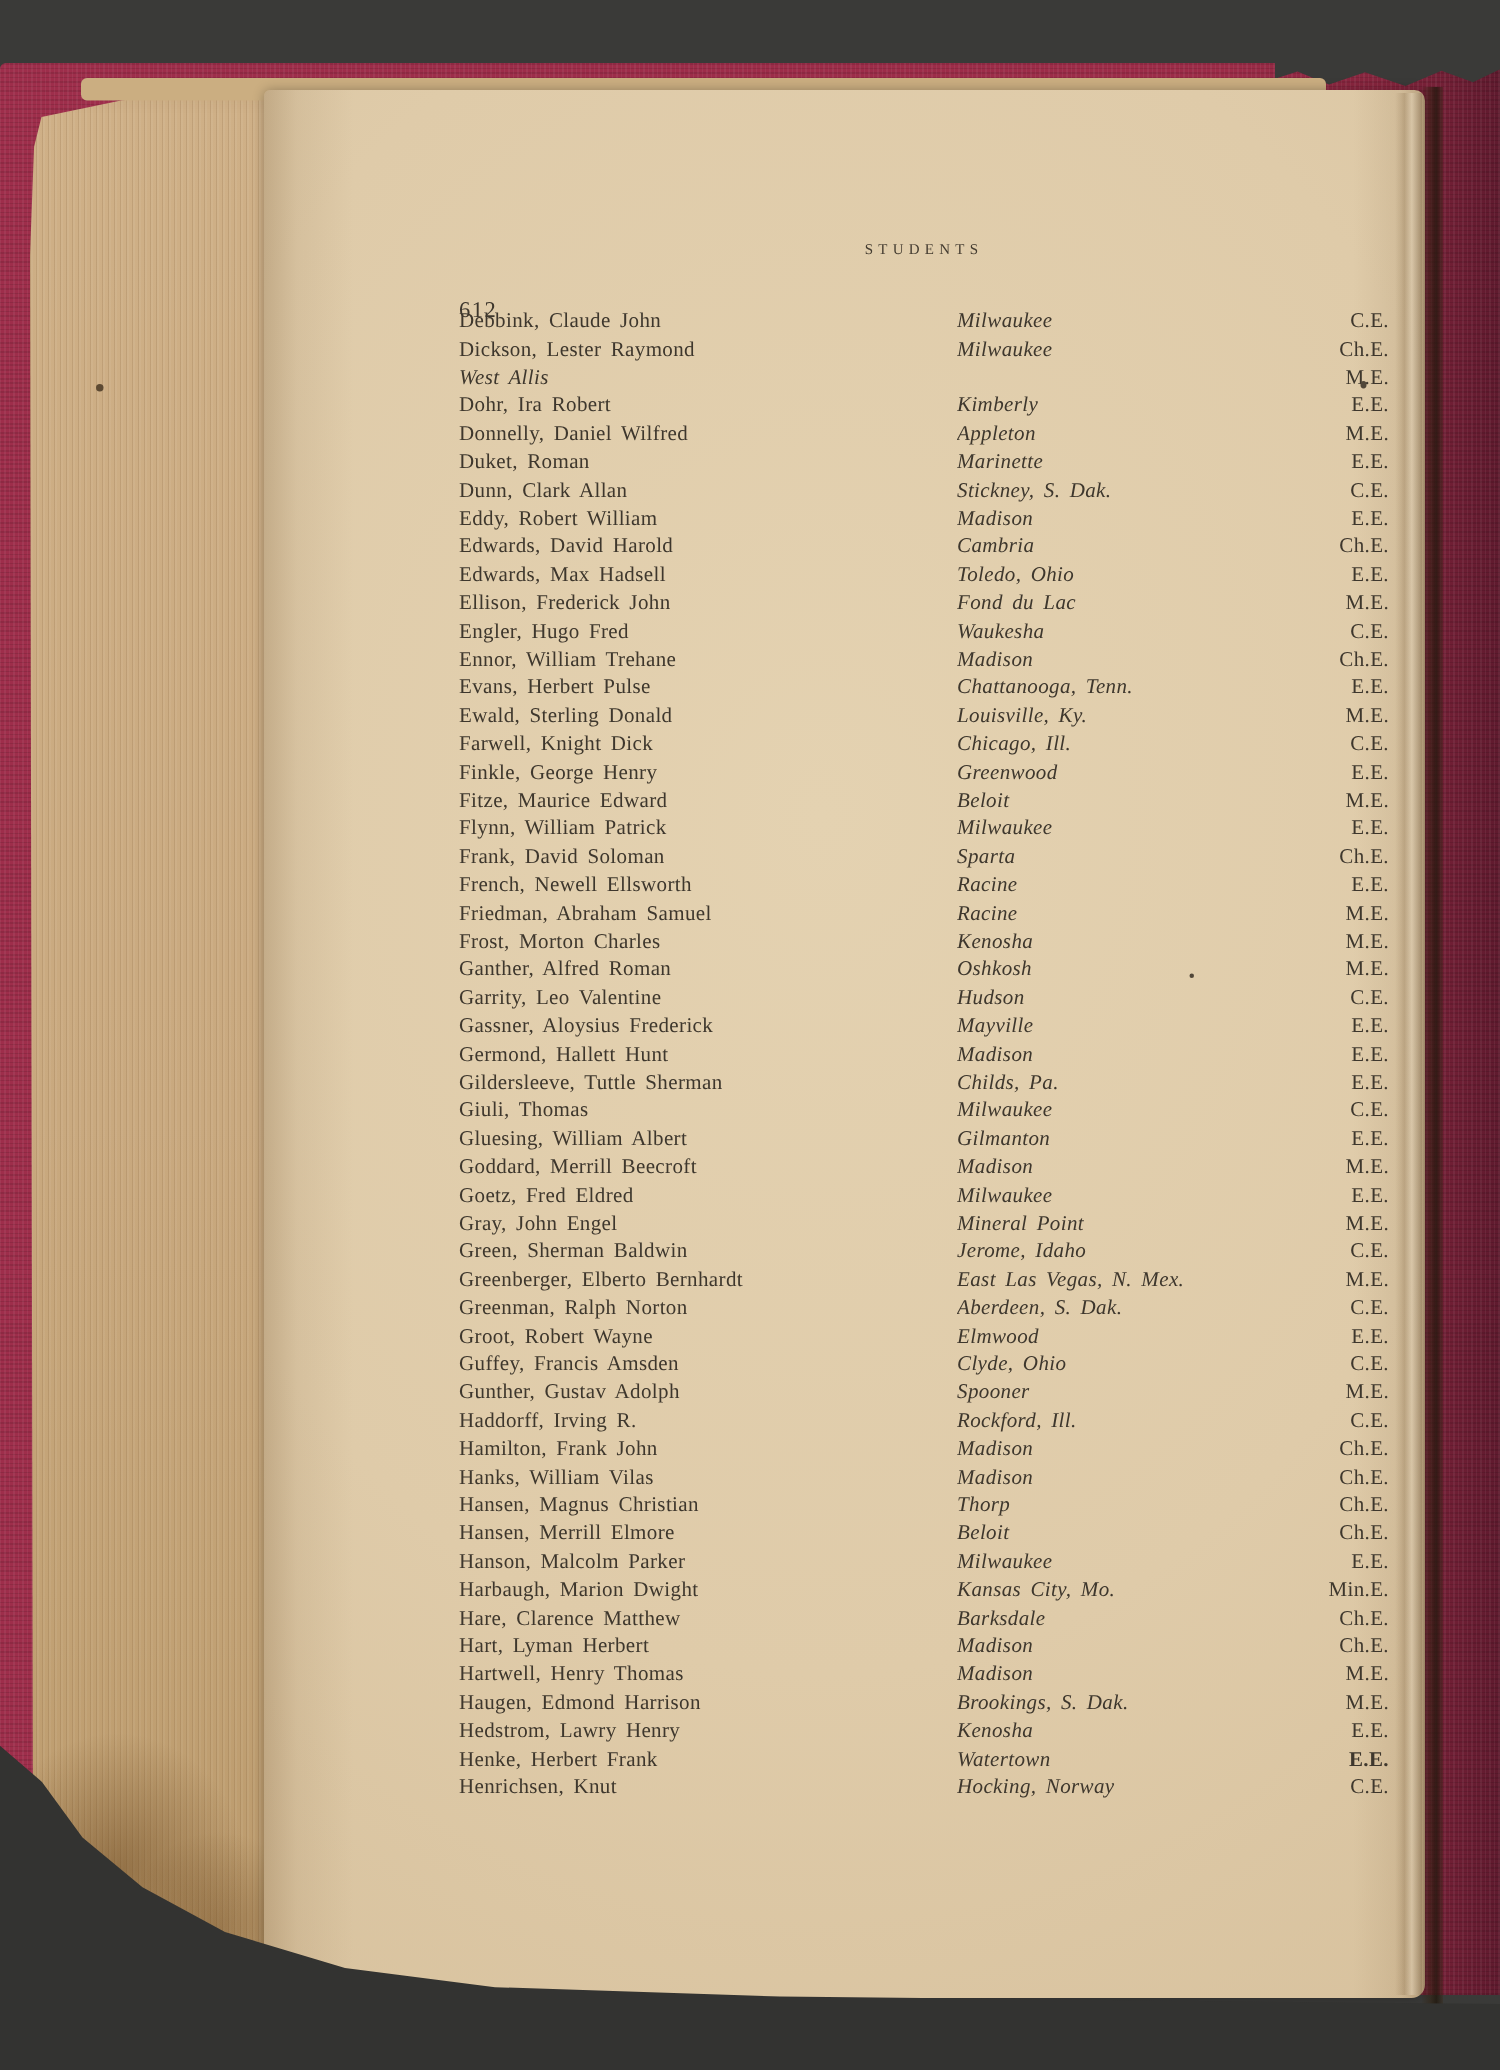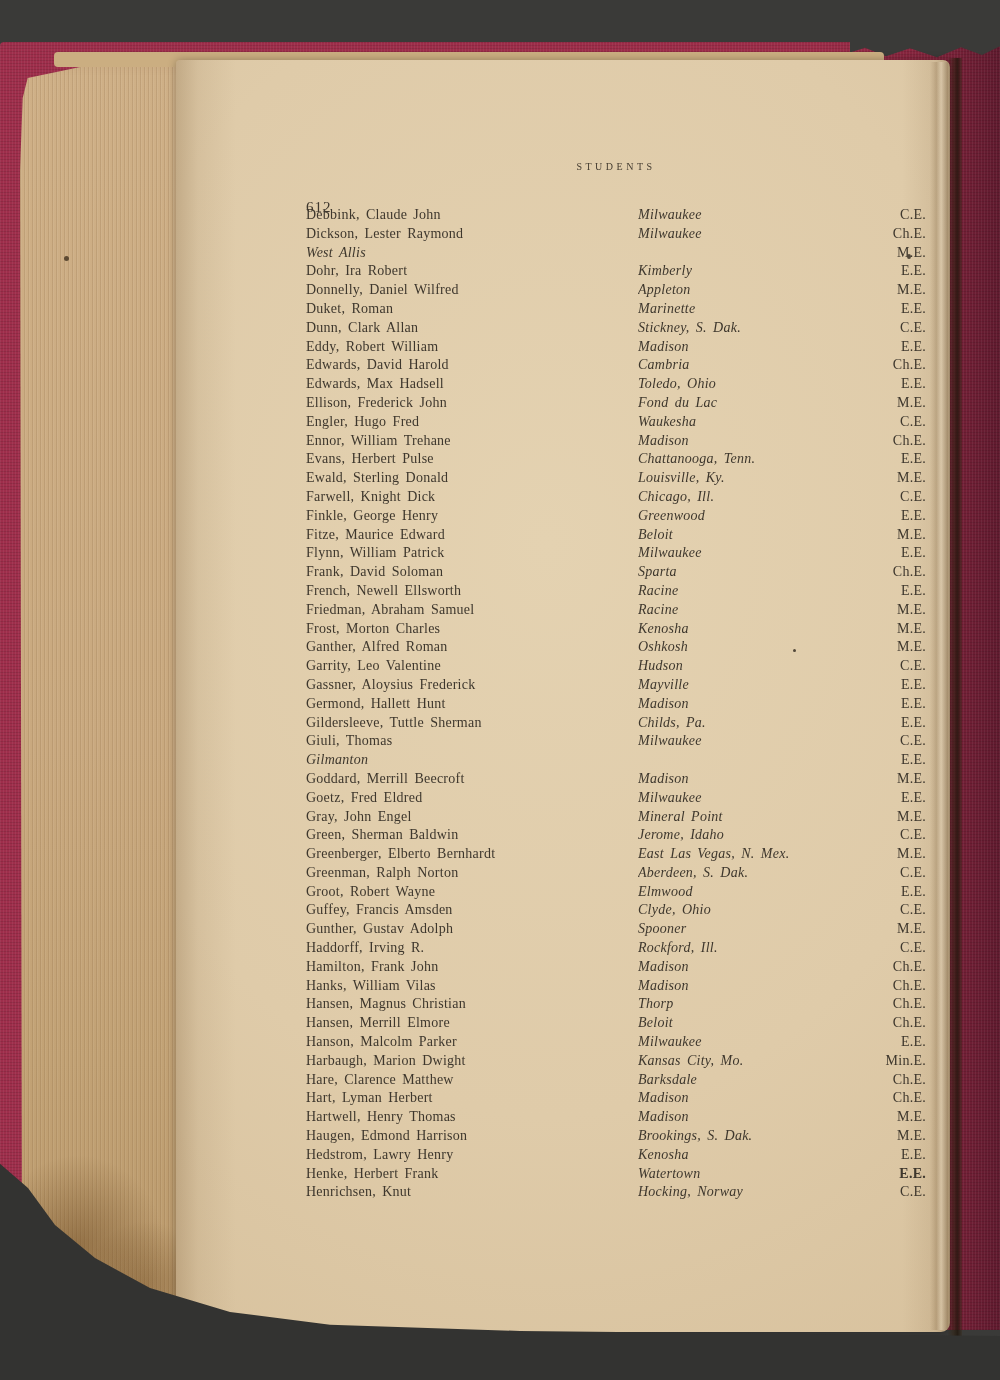--- a/index.html
+++ b/index.html
@@ -261,20 +261,21 @@
     <span class="sname">Gildersleeve, Tuttle Sherman</span>
     <span class="sres">Childs, Pa.</span>
     <span class="scourse">E.E.</span>
   </div>
       <div class="row">
     <span class="sname">Giuli, Thomas</span>
     <span class="sres">Milwaukee</span>
     <span class="scourse">C.E.</span>
   </div>
       <div class="row">
+    <span class="sname">Gluesing, William Albert</span>
     <span class="sres">Gilmanton</span>
     <span class="scourse">E.E.</span>
   </div>
       <div class="row">
     <span class="sname">Goddard, Merrill Beecroft</span>
     <span class="sres">Madison</span>
     <span class="scourse">M.E.</span>
   </div>
       <div class="row">
     <span class="sname">Goetz, Fred Eldred</span>

